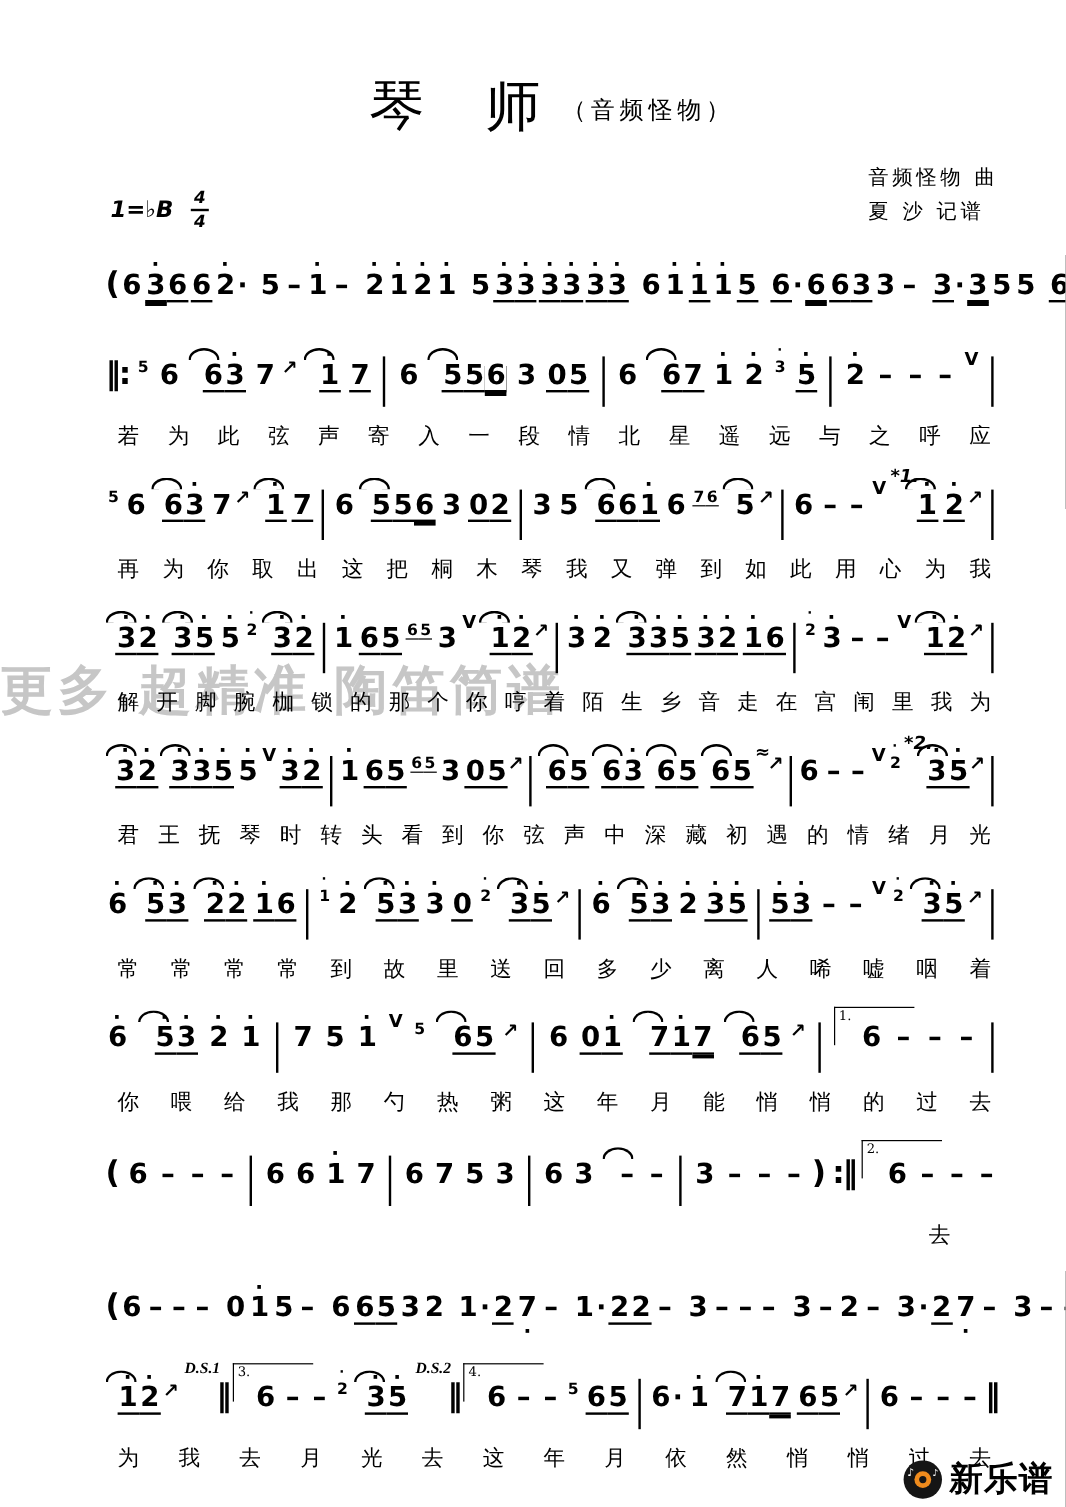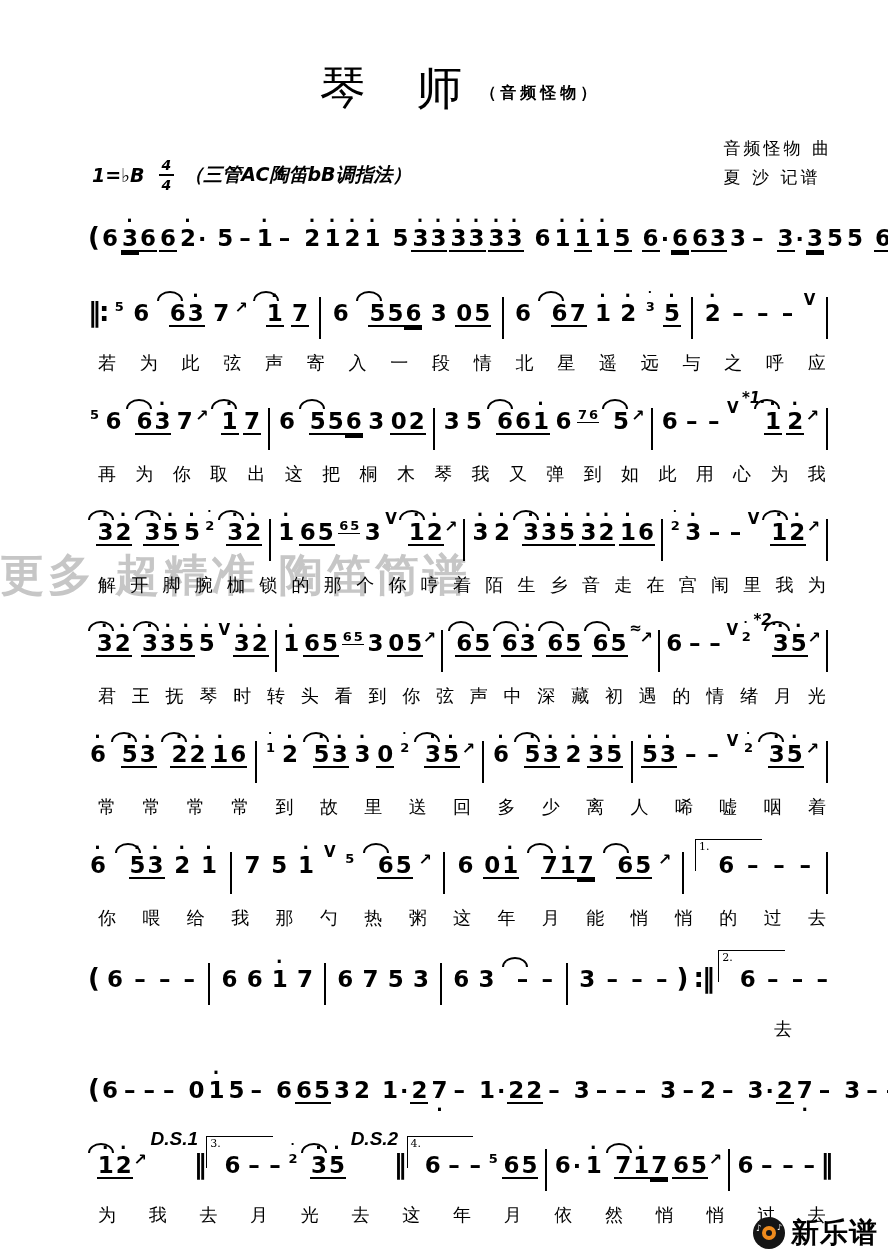--- a/index.html
+++ b/index.html
@@ -6,21 +6,21 @@
   .page{position:relative;width:888px;height:1256px;background:#ffffff;margin:0 auto;overflow:hidden;
         font-family:"DejaVu Sans",sans-serif;color:#000;}
   
   .wm{position:absolute;left:0;width:100%;text-align:left;font-weight:700;font-size:44px;
       letter-spacing:4px;color:#c6c6c6;white-space:nowrap;z-index:0;}
   .wm1{top:546px;} .wm2{top:628px;}
   .content{position:relative;z-index:1;padding:58px 56px 0 88px;}
   
   .title-row{text-align:center;margin-bottom:14px;}
   .title{font-family:"DejaVu Serif",serif;font-weight:400;font-size:46px;letter-spacing:18px;}
-  .title-note{font-size:16px;font-weight:700;letter-spacing:4px;vertical-align:6px;}
+  .title-note{font-size:20px;font-weight:400;letter-spacing:4px;vertical-align:6px;}
   .meta-row{display:flex;justify-content:space-between;align-items:flex-end;margin:0 0 6px 4px;}
   .keyline{font-size:19px;font-weight:700;display:flex;align-items:center;font-style:italic;}
   .ts{display:inline-flex;flex-direction:column;align-items:center;font-size:14px;line-height:1;
       font-weight:700;margin:0 10px 0 14px;}
   .ts .tsn{border-bottom:2px solid #000;padding:0 3px 2px;margin-bottom:2px;}
   .credits{font-size:17px;line-height:1.7;letter-spacing:3px;}
   
   .system{margin-bottom:9px;}
   .notes{display:flex;align-items:baseline;justify-content:space-between;padding-top:24px;
          white-space:nowrap;}
@@ -43,21 +43,21 @@
   .dash{font-weight:700;font-size:23px;margin:0 4px;}
   .par{font-size:26px;font-weight:700;}
   .breath{font-size:15px;font-weight:700;position:relative;top:-16px;margin:0 1px;}
   .up{font-size:16px;font-weight:700;position:relative;top:-8px;margin-left:-2px;}
   .mord{font-size:15px;font-weight:700;position:relative;top:-18px;letter-spacing:-1px;}
   .slur{display:inline-block;width:22px;height:8px;border:2px solid #000;border-bottom:none;
         border-radius:100% 100% 0 0 / 200% 200% 0 0;position:relative;top:-20px;
         margin:0 -20px 0 0;z-index:2;}
   .segno{font-size:15px;font-weight:700;font-style:italic;position:relative;top:-26px;
          margin:0 -14px 0 0;}
-  .ds{font-family:Liberation Sans, sans-serif;font-style:italic;font-weight:700;font-size:19px;
+  .ds{font-family:Liberation Serif, serif;font-style:italic;font-weight:700;font-size:13px;
       position:relative;top:-28px;margin:0 -6px 0 2px;}
   .volta{display:inline-block;border-top:1.5px solid #000;border-left:1.5px solid #000;
          font-size:11px;font-family:"DejaVu Serif",serif;padding:0 52px 18px 3px;
          position:relative;top:-18px;margin-right:-52px;align-self:center;}
   .lyrics{display:flex;justify-content:space-between;font-size:18px;margin:12px 6px 0 10px;
           font-family:"DejaVu Sans",sans-serif;}
   .lyrics.align-right{justify-content:flex-end;margin-right:40px;}
   .lyrics span{display:inline-block;}
   
   .page-num{position:absolute;bottom:74px;left:0;width:100%;text-align:center;
@@ -86,21 +86,20 @@
       <span class="title">琴 师</span><span class="title-note">（音频怪物）</span>
     </div>
 
     <div class="meta-row">
       <div class="keyline">
         <span>1=♭B</span>
         <span class="ts">
           <span class="tsn">4</span>
           <span class="tsd">4</span>
         </span>
-        <span>（三管AC陶笛bB调指法）</span>
       </div>
       <div class="credits">
         <div>音频怪物  曲</div>
         <div>夏  沙    记谱</div>
       </div>
     </div>
 
     <div id="systems">
         <div class="system">
           <div class="notes">

